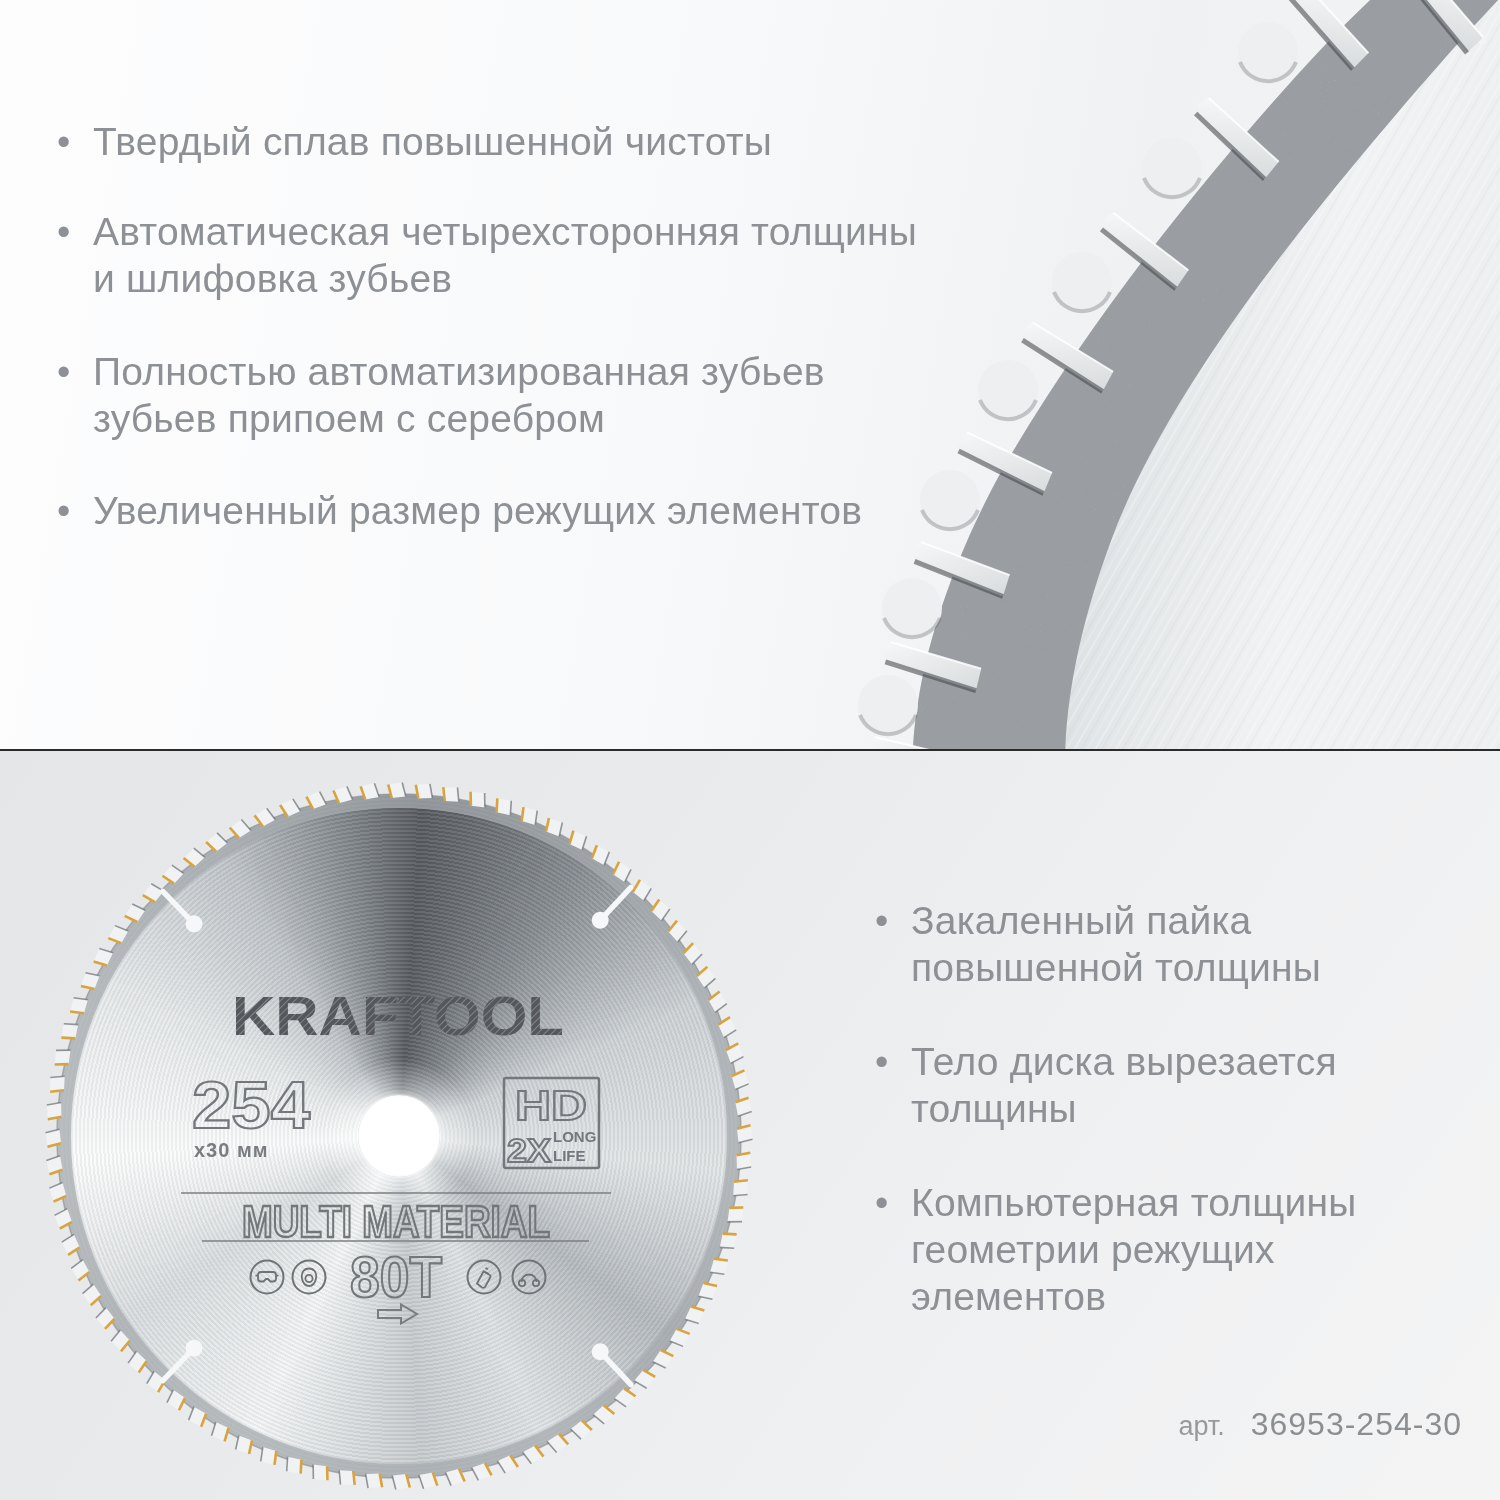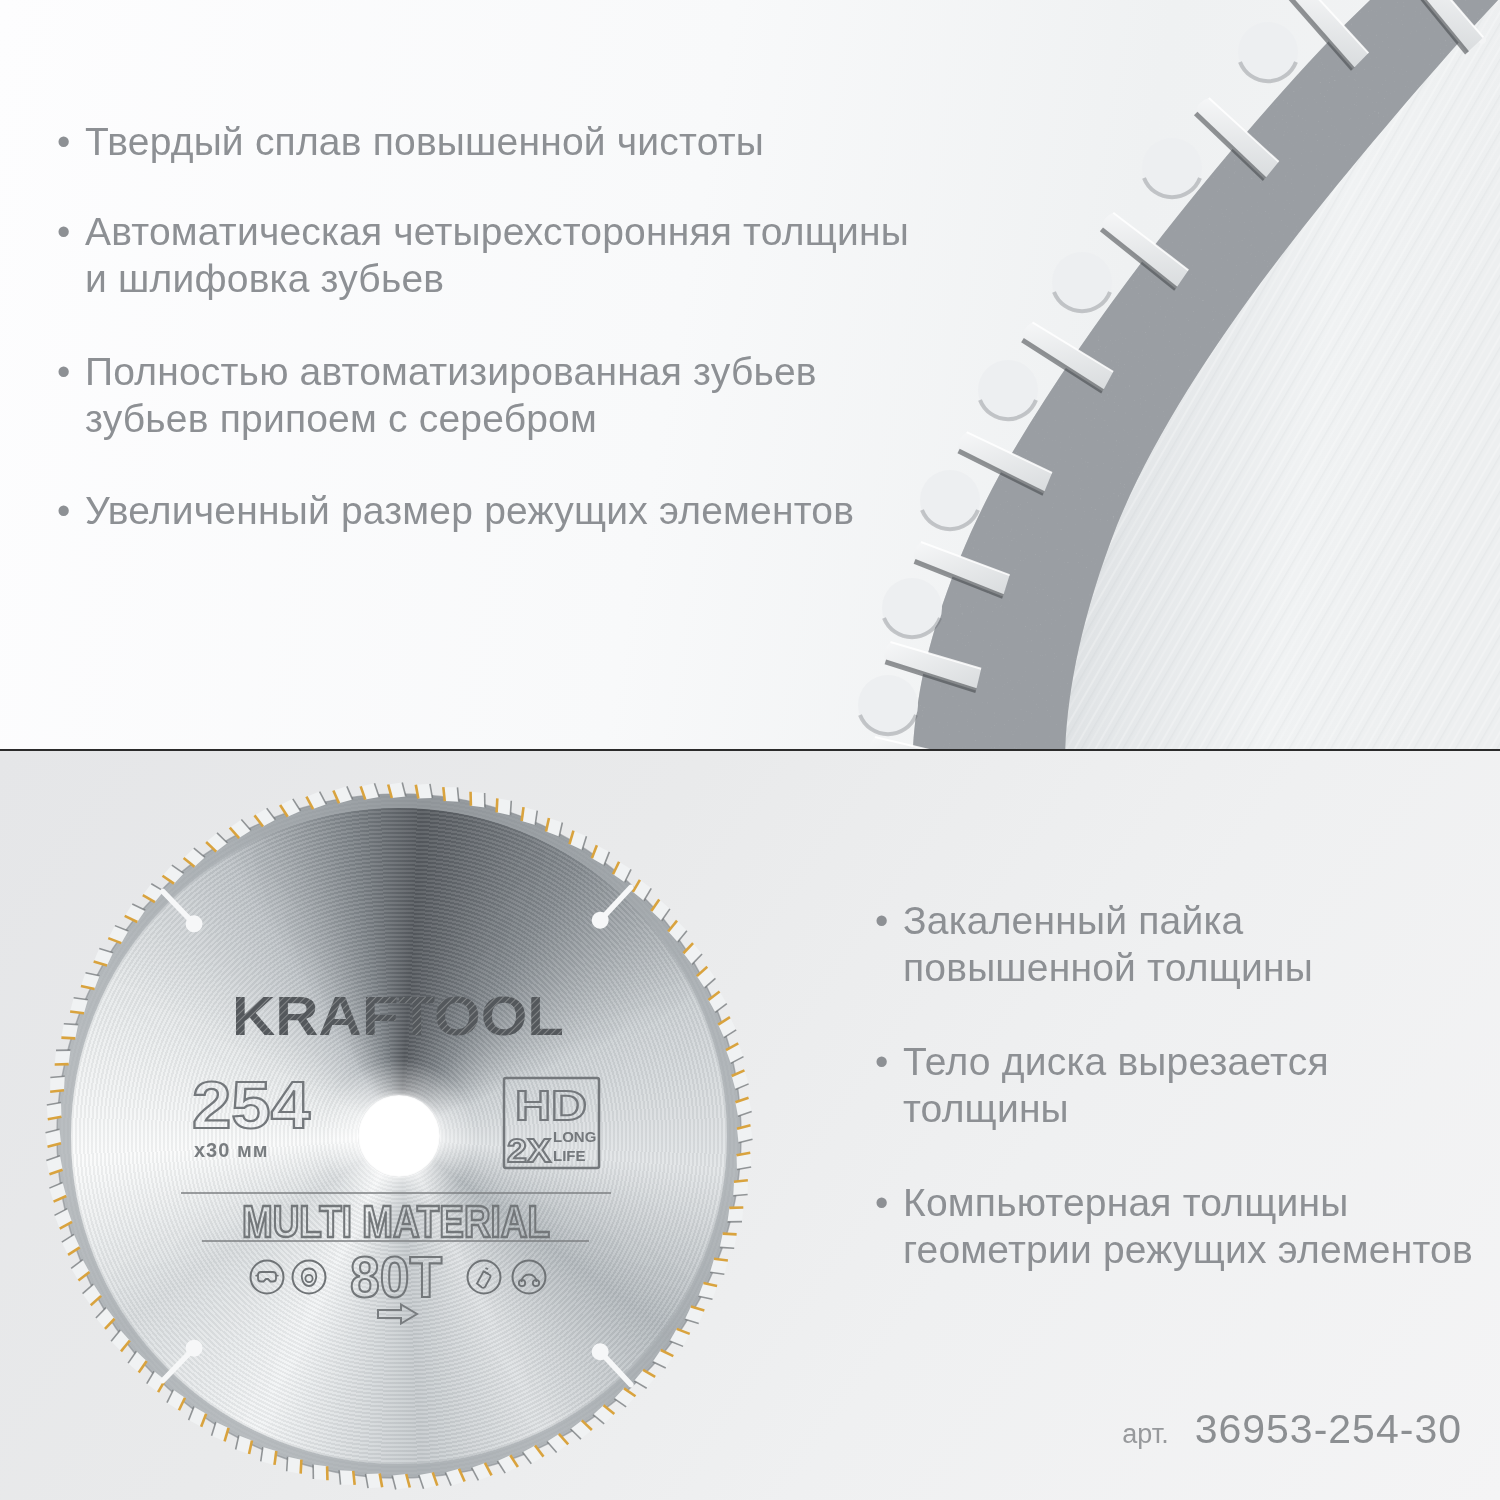--- a/index.html
+++ b/index.html
@@ -11,33 +11,33 @@
     background:linear-gradient(100deg,#fdfdfe 0%,#f8f9fa 45%,#eff1f2 72%,#f3f4f5 100%);}
   #divider{position:absolute;left:0;top:749px;width:1500px;height:2px;background:#2b2b2b;}
 
   
   #bottom-section{position:absolute;left:0;top:751px;width:1500px;height:749px;
     background:linear-gradient(125deg,#e5e6e8 0%,#e9eaeb 35%,#eff0f1 65%,#f4f4f5 100%);}
 
   
   .bullet{position:absolute;color:#8d9094;font-size:39px;line-height:47px;font-weight:400;letter-spacing:.2px;}
   .bullet .dot{position:absolute;left:0;top:1px;color:#8d9094;font-size:38px;}
-  .bullet .btxt{display:block;margin-left:28px;}
+  .bullet .btxt{display:block;margin-left:36px;}
   #tb-0{left:57px;top:118px;width:860px;}
   #tb-1{left:57px;top:208px;width:860px;}
   #tb-2{left:57px;top:348px;width:860px;}
   #tb-3{left:57px;top:487px;width:860px;}
   #bb-0{left:875px;top:146px;width:600px;}
   #bb-1{left:875px;top:287px;width:600px;}
   #bb-2{left:875px;top:428px;width:600px;}
 
   
   #article{position:absolute;right:38px;top:655px;display:flex;align-items:baseline;}
   #article .art-label{font-size:27px;color:#97999c;margin-right:26px;}
-  #article .art-value{font-size:41px;color:#8c8f92;letter-spacing:1px;}
+  #article .art-value{font-size:32px;color:#8c8f92;letter-spacing:1px;}
 
   
   #macro{position:absolute;left:820px;top:0;width:680px;height:750px;}
 
   
   #blade-wrap{position:absolute;left:44px;top:30px;width:710px;height:710px;}
   #blade-body{position:absolute;left:13px;top:13px;width:684px;height:684px;border-radius:50%;
     background:
       radial-gradient(circle at 50% 50%, rgba(255,255,255,0.95) 0%, rgba(255,255,255,0.55) 7%, rgba(255,255,255,0) 16%),
       repeating-radial-gradient(circle at 50% 50%, rgba(255,255,255,0.10) 0 2px, rgba(70,74,78,0.07) 2px 4px),

